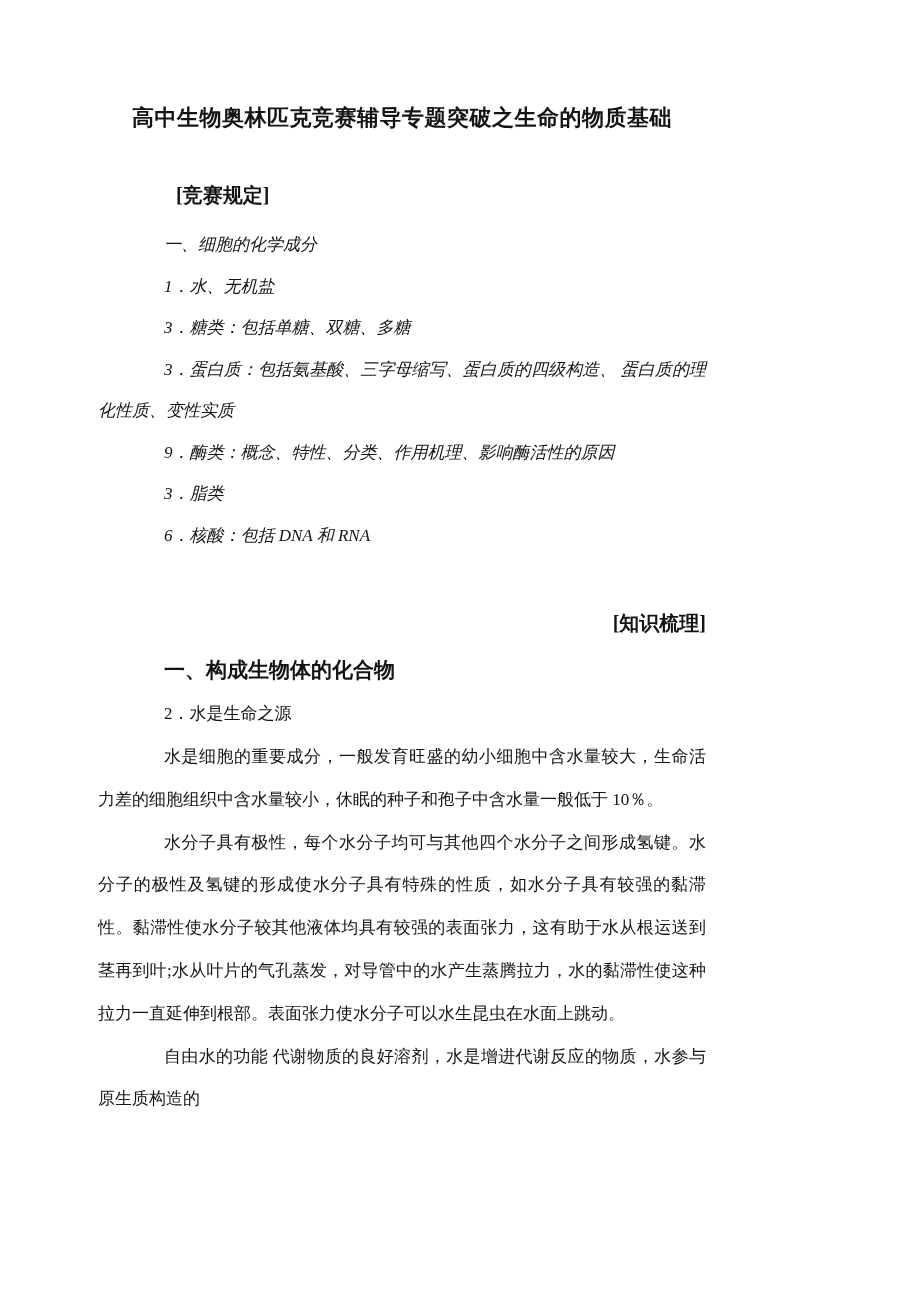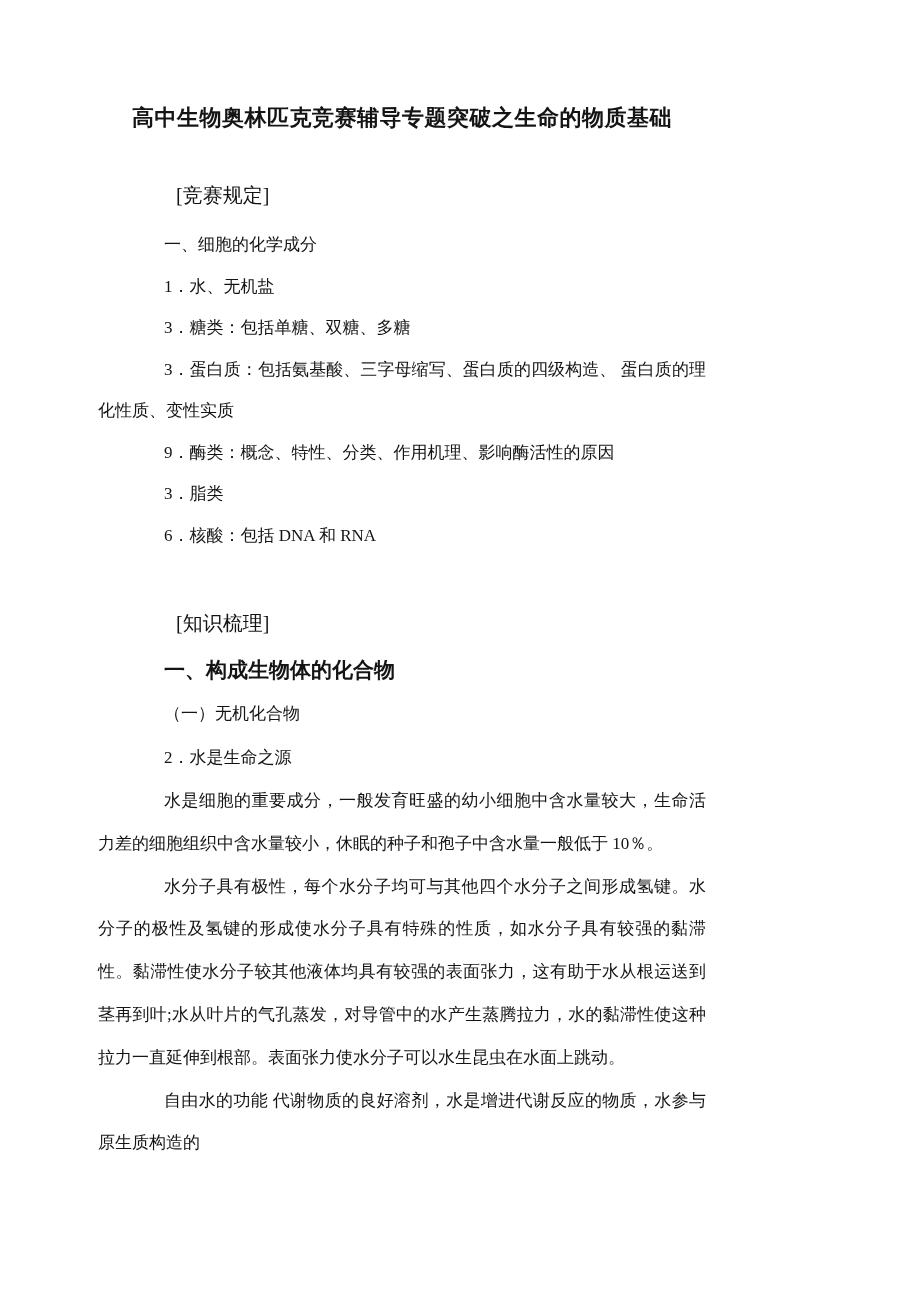--- a/index.html
+++ b/index.html
@@ -20,36 +20,38 @@
   .doc-title {
     font-size: 22px;
     font-weight: 700;
     text-align: center;
     letter-spacing: 0.5px;
     line-height: 32px;
     margin-bottom: 46px;
   }
   .section-heading {
     font-size: 20px;
-    font-weight: 400;
+    font-weight: 700;
     line-height: 30px;
     padding-left: 78px;
     margin-bottom: 14px;
   }
   .rules .list-item {
     font-size: 17px;
     line-height: 41.5px;
     text-indent: 66px;
     text-align: justify;
+    font-style: italic;
   }
   .knowledge {
     margin-top: 52px;
   }
   .knowledge .section-heading {
     margin-bottom: 10px;
+    text-align: right;
   }
   .sub-bold {
     font-size: 21px;
     font-weight: 700;
     line-height: 44px;
     text-indent: 66px;
   }
   .sub-item {
     font-size: 17px;
     line-height: 44px;
@@ -79,21 +81,20 @@
     <p class="list-item">9．酶类：概念、特性、分类、作用机理、影响酶活性的原因</p>
     <p class="list-item">3．脂类</p>
     <p class="list-item">6．核酸：包括 DNA 和 RNA</p>
   </section>
 
   <section class="knowledge">
     <h2 class="section-heading">[知识梳理]</h2>
 
     <p class="sub-bold">一、构成生物体的化合物</p>
 
-    <p class="sub-item">（一）无机化合物</p>
 
     <p class="sub-item">2．水是生命之源</p>
 
     <p class="para">水是细胞的重要成分，一般发育旺盛的幼小细胞中含水量较大，生命活力差的细胞组织中含水量较小，休眠的种子和孢子中含水量一般低于 10％。</p>
     <p class="para">水分子具有极性，每个水分子均可与其他四个水分子之间形成氢键。水分子的极性及氢键的形成使水分子具有特殊的性质，如水分子具有较强的黏滞性。黏滞性使水分子较其他液体均具有较强的表面张力，这有助于水从根运送到茎再到叶;水从叶片的气孔蒸发，对导管中的水产生蒸腾拉力，水的黏滞性使这种拉力一直延伸到根部。表面张力使水分子可以水生昆虫在水面上跳动。</p>
     <p class="para">自由水的功能 代谢物质的良好溶剂，水是增进代谢反应的物质，水参与原生质构造的</p>
   </section>
 
 </div>
 

